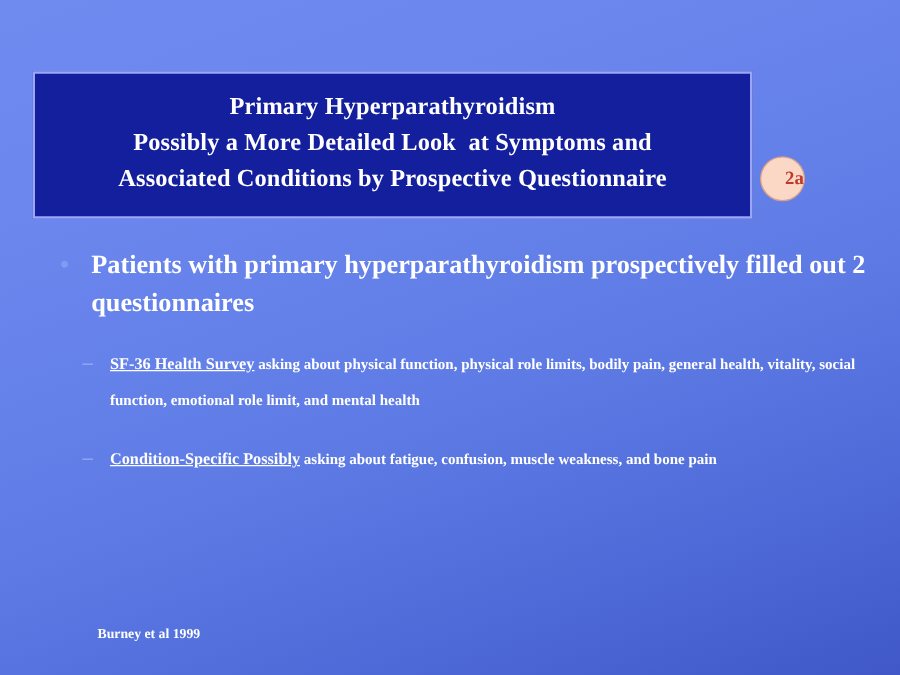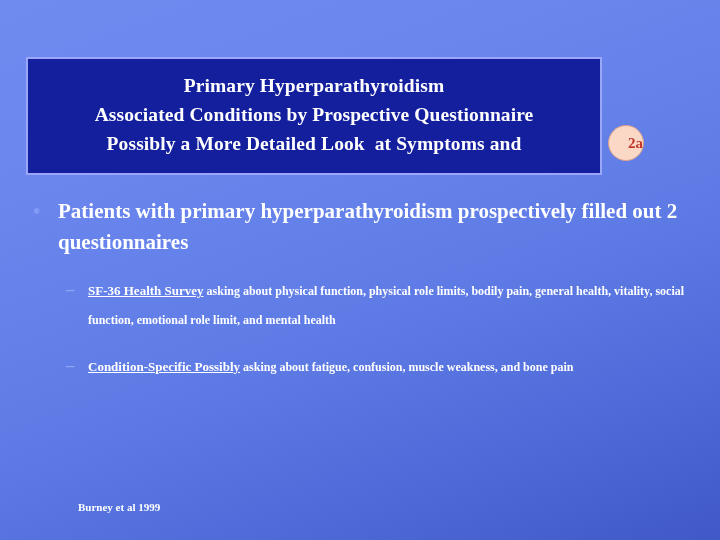--- a/index.html
+++ b/index.html
@@ -63,21 +63,21 @@
     text-align: right;
   }
   .body-area {
     position: absolute;
     left: 0;
     top: 196px;
     width: 720px;
   }
   .bullet-l1 {
     position: relative;
-    margin: 0 0 0 1px;
+    margin: 0 0 0 16px;
     padding-left: 57px;
     color: #ffffff;
     font-family: "Liberation Serif", serif;
     font-weight: bold;
     font-size: 21px;
     line-height: 31px;
   }
   .bullet-l1 .dot {
     position: absolute;
     left: 32px;
@@ -124,22 +124,22 @@
   }
 </style>
 </head>
 <body>
 
 <div class="slide">
 
   <div class="title-box">
     <div class="title-text">
       <span class="title-line">Primary Hyperparathyroidism</span>
+      <span class="title-line">Possibly a More Detailed Look  at Symptoms and</span>
       <span class="title-line">Associated Conditions by Prospective Questionnaire</span>
-      <span class="title-line">Possibly a More Detailed Look  at Symptoms and</span>
     </div>
   </div>
 
   <div class="badge">2a</div>
 
   <div class="body-area">
 
     <div class="bullet-l1">
       <span class="dot">•</span>
       <span>Patients with primary hyperparathyroidism prospectively filled out 2 questionnaires</span>

